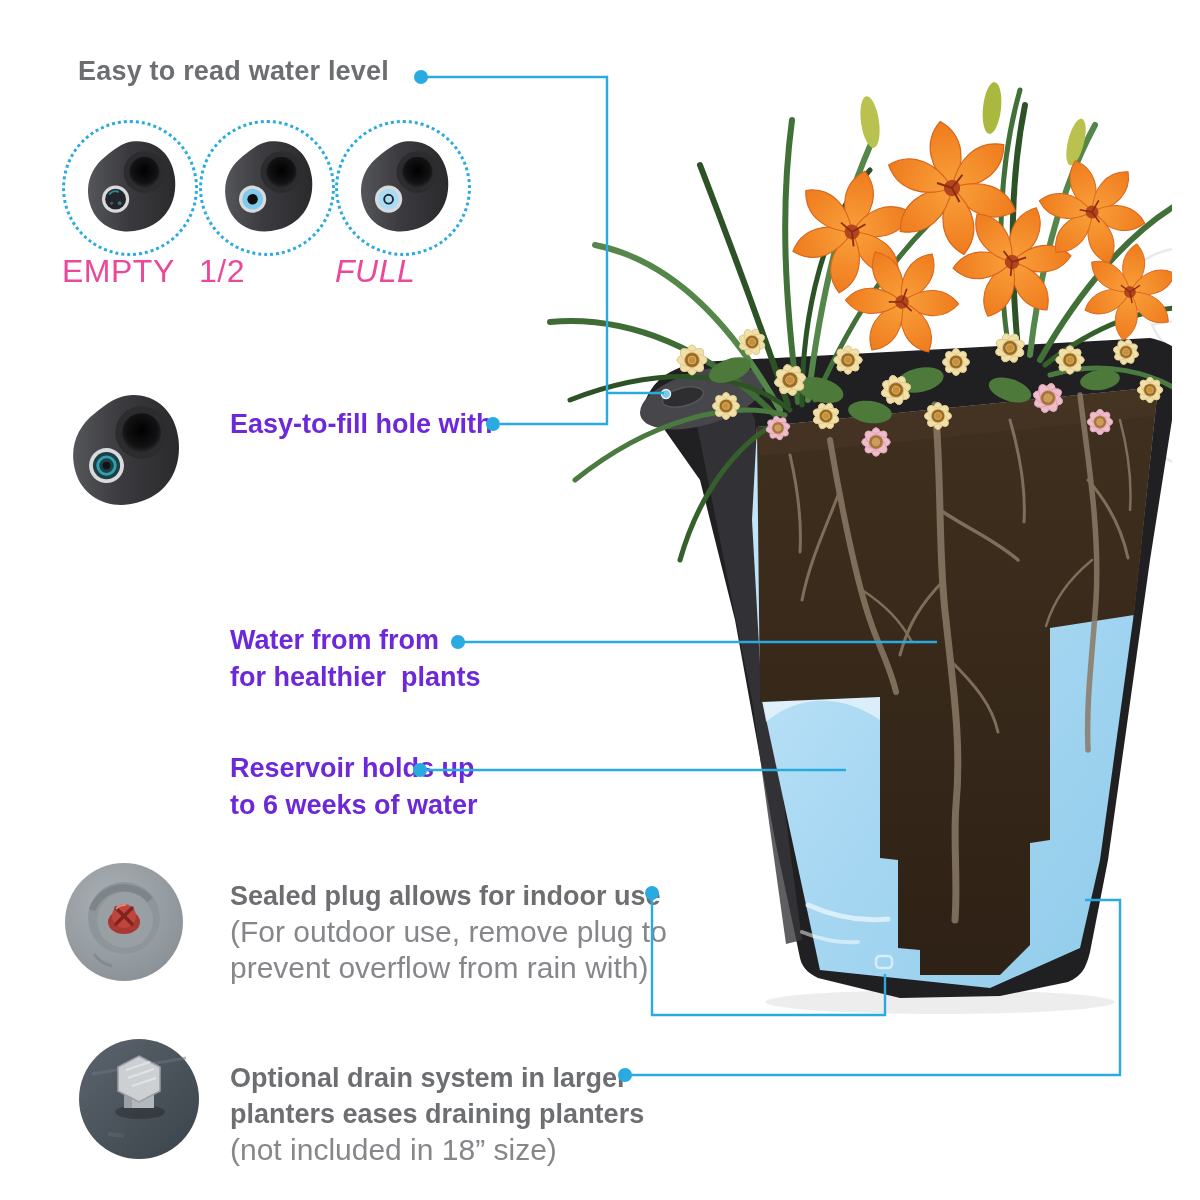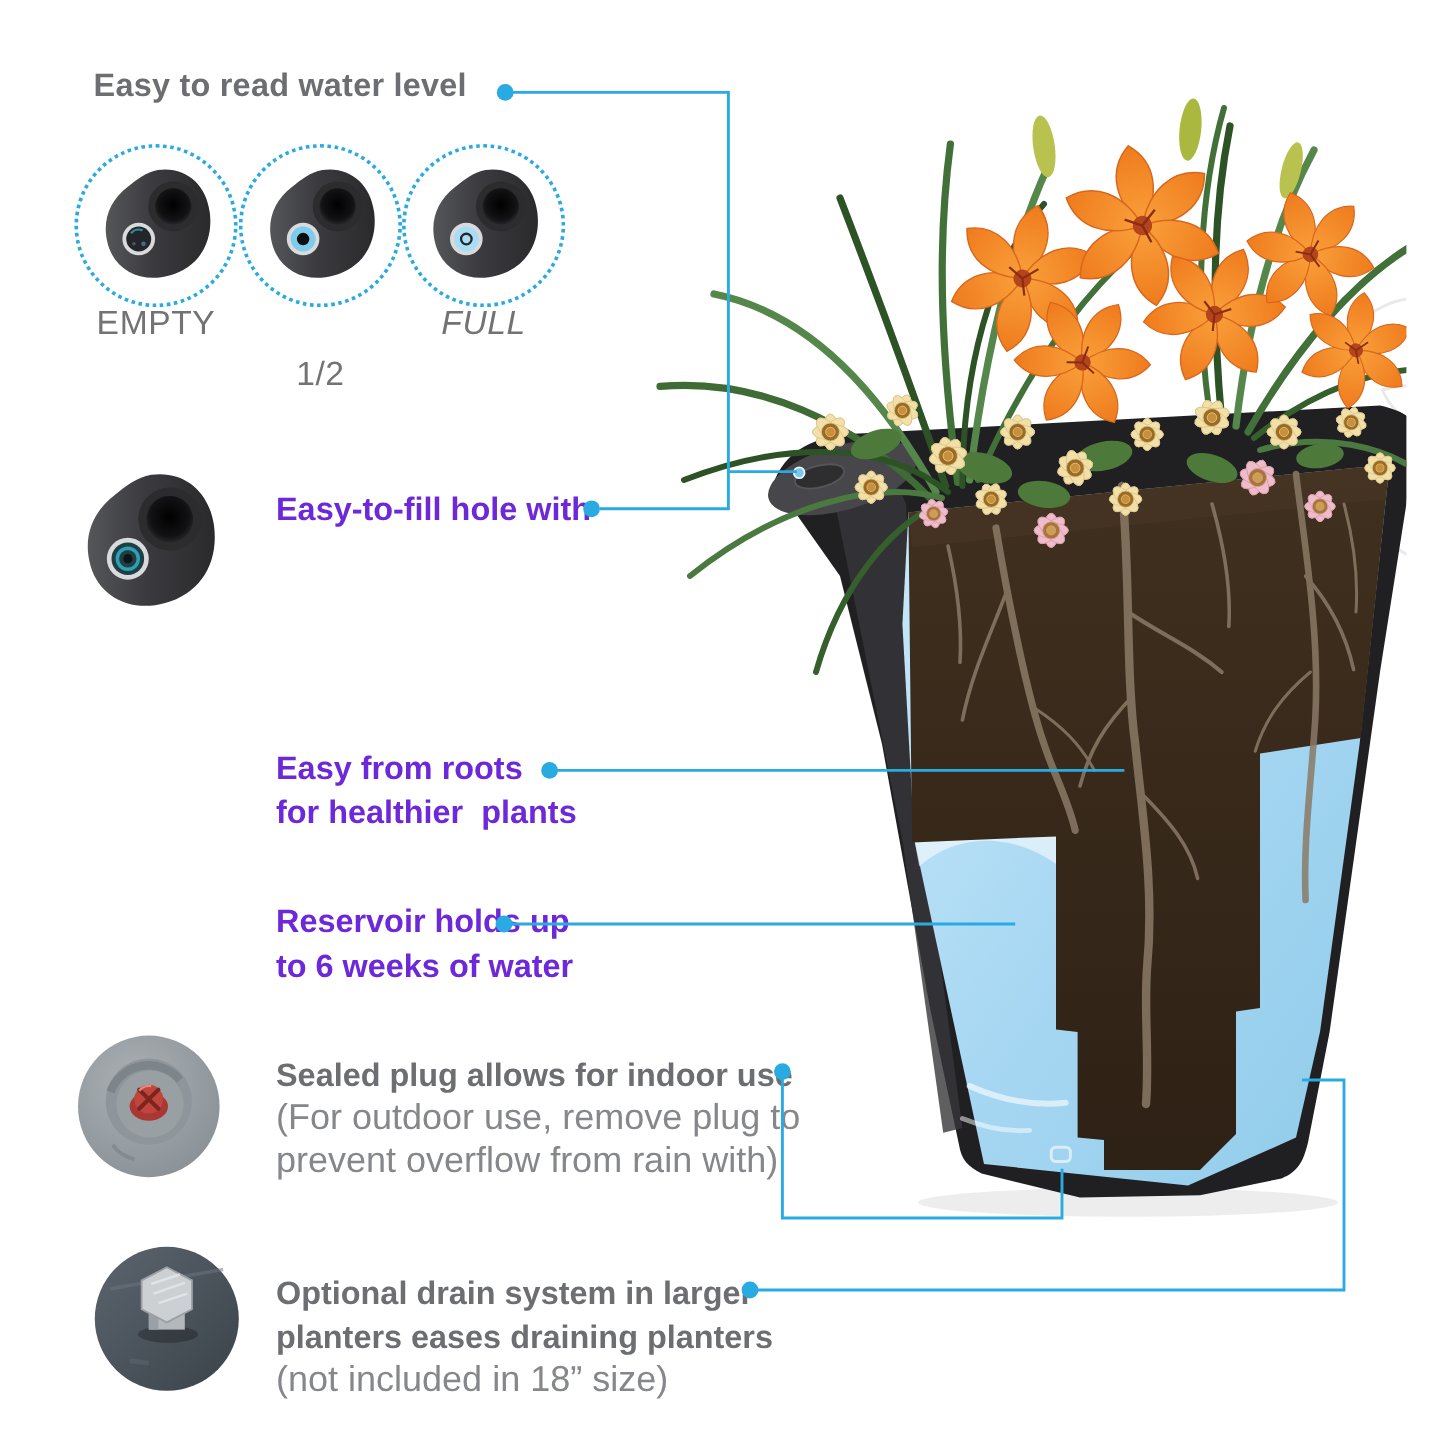--- a/index.html
+++ b/index.html
@@ -3,21 +3,21 @@
 <meta charset="utf-8">
 <style>
   html,body{margin:0;padding:0;background:#ffffff;}
   .canvas{position:relative;width:1172px;height:1200px;background:#ffffff;overflow:hidden;
           font-family:"Liberation Sans", sans-serif;}
   .abs{position:absolute;}
   .heading{font-size:27px;font-weight:bold;color:#6d6e71;letter-spacing:.2px;}
   .feature-bold .line{display:block;font-size:27px;font-weight:bold;color:#6d28d9;line-height:37px;white-space:pre-wrap;}
   .feature-mixed .line{display:block;font-size:30px;color:#85878a;line-height:36px;white-space:pre-wrap;}
   .feature-mixed .line.b{font-weight:bold;color:#6d6e71;font-size:27px;}
-  .level-label{font-size:28px;color:#737373;text-align:center;letter-spacing:.5px;}
+  .level-label{font-size:32px;color:#ec4899;text-align:left;letter-spacing:.5px;}
   .dotcircle{width:130px;height:130px;border:3px dotted #29abe2;border-radius:50%;
              display:flex;align-items:center;justify-content:center;background:#fff;}
   svg{display:block;}
 </style>
 </head>
 <body>
 
 <div class="canvas">
 
   <svg width="0" height="0" style="position:absolute" aria-hidden="true">
@@ -121,40 +121,40 @@
       <path d="M72,12 C100,8 122,26 126,56 C130,88 114,114 84,122 C56,130 28,118 20,90 C13,65 22,44 40,30 C50,22 60,14 72,12 Z" fill="url(#gBody)"></path>
       <circle cx="88" cy="50" r="26" fill="#2c2c2f"></circle>
         <circle cx="88" cy="50" r="19" fill="url(#gHole)"></circle>
       <circle cx="52" cy="84" r="17" fill="#d8dadb"></circle>
         <circle cx="52" cy="84" r="13" fill="#a9ddf5"></circle>
       <circle cx="52" cy="84" r="5.5" fill="none" stroke="#23272b" stroke-width="2.4"></circle>
     </svg>
   </div>
 
   <div class="abs level-label" style="left:62px;top:253px;width:136px;">EMPTY</div>
-  <div class="abs level-label" style="left:199px;top:253px;width:136px;margin-top:43px;">1/2</div>
+  <div class="abs level-label" style="left:199px;top:253px;width:136px;">1/2</div>
   <div class="abs level-label" style="left:335px;top:253px;width:136px;font-style:italic;">FULL</div>
 
   <div class="abs" style="left:56px;top:384px;">
     <svg width="136" height="136" viewBox="0 0 140 140">
       <path d="M72,12 C100,8 122,26 126,56 C130,88 114,114 84,122 C56,130 28,118 20,90 C13,65 22,44 40,30 C50,22 60,14 72,12 Z" fill="url(#gBody)"></path>
       <circle cx="88" cy="50" r="27" fill="#2c2c2f"></circle>
         <circle cx="88" cy="50" r="20" fill="url(#gHole)"></circle>
       <circle cx="52" cy="84" r="18" fill="#d8dadb"></circle>
         <circle cx="52" cy="84" r="14" fill="#1f3f46"></circle>
       <circle cx="52" cy="84" r="9" fill="none" stroke="#2fa0b0" stroke-width="3"></circle>
       <circle cx="52" cy="84" r="4" fill="#101416"></circle>
     </svg>
   </div>
   <div class="abs feature-bold" style="left:230px;top:406px;">
     <span class="line">Easy-to-fill hole with</span>
   </div>
 
   <div class="abs feature-bold" style="left:230px;top:622px;">
-    <span class="line">Easy from roots</span>
+    <span class="line">Water from from</span>
     <span class="line">for healthier  plants</span>
   </div>
 
   <div class="abs feature-bold" style="left:230px;top:750px;">
     <span class="line">Reservoir holds up</span>
     <span class="line">to 6 weeks of water</span>
   </div>
 
   <div class="abs" style="left:64px;top:862px;">
     <svg width="120" height="120" viewBox="0 0 120 120">

